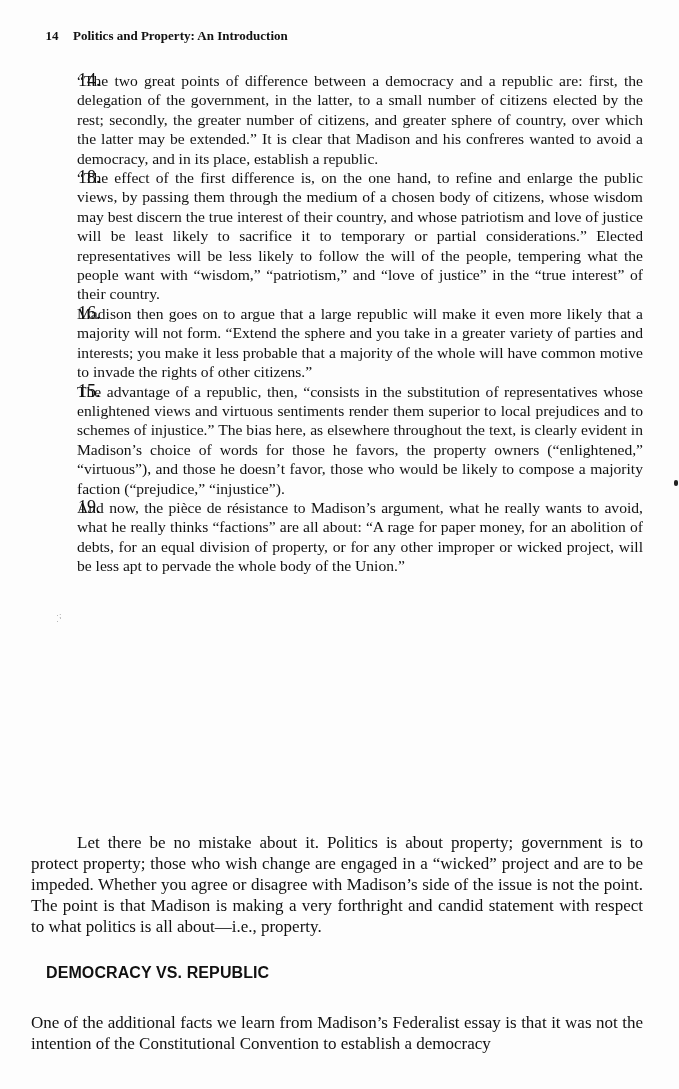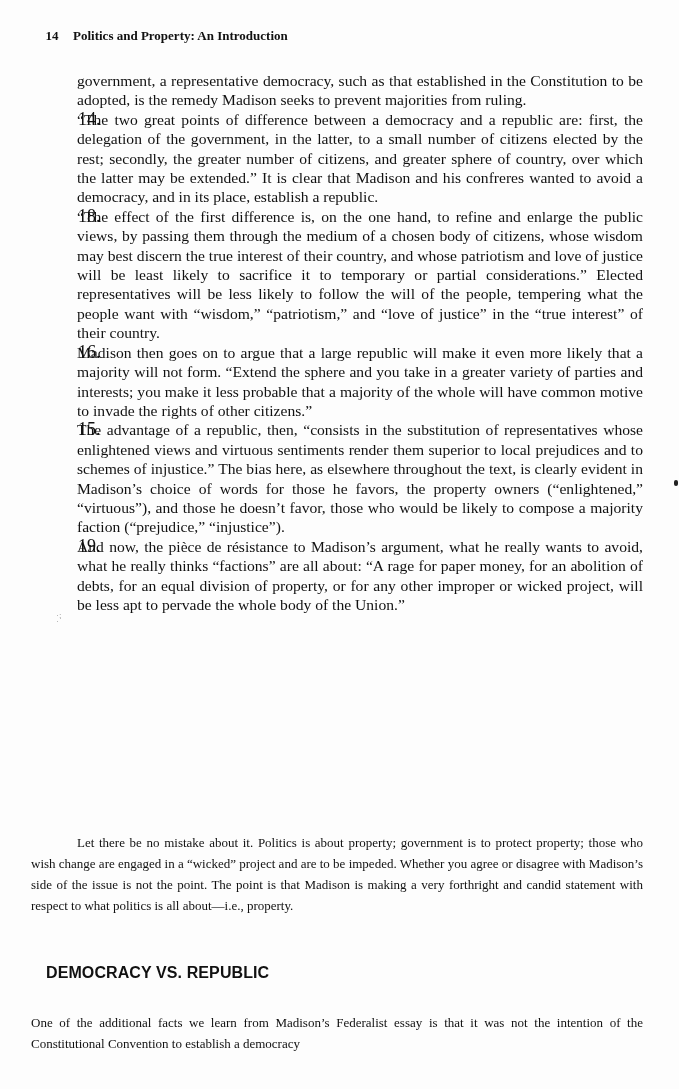--- a/index.html
+++ b/index.html
@@ -49,21 +49,21 @@
       font-size: 18px;
       margin-left: 47px;
     }
     .note .txt {
       display: block;
     }
     .para {
       position: absolute;
       left: 31px;
       width: 612px;
-      font-size: 13px;
+      font-size: 17px;
       line-height: 21px;
       text-align: justify;
       text-indent: 46px;
     }
     .para.p1 { top: 832px; }
     .section-heading {
       position: absolute;
       top: 964px;
       left: 46px;
       font-family: "Liberation Sans", "DejaVu Sans", sans-serif;
@@ -97,24 +97,20 @@
   </style>
 </head>
 <body>
 
 <div class="running-head">
   <span class="page-num">14</span><span>Politics and Property: An Introduction</span>
 </div>
 
 <div class="notes">
   <div class="note">
-    <span class="num"></span>
-    <span class="txt">government, a representative democracy, such as that established in the Constitution to be adopted, is the remedy Madison seeks to prevent majorities from ruling.</span>
-  </div>
-  <div class="note">
     <span class="num">14.</span>
     <span class="txt">“The two great points of difference between a democracy and a republic are: first, the delegation of the government, in the latter, to a small number of citizens elected by the rest; secondly, the greater number of citizens, and greater sphere of country, over which the latter may be extended.” It is clear that Madison and his confreres wanted to avoid a democracy, and in its place, establish a republic.</span>
   </div>
   <div class="note">
     <span class="num">18.</span>
     <span class="txt">“The effect of the first difference is, on the one hand, to refine and enlarge the public views, by passing them through the medium of a chosen body of citizens, whose wisdom may best discern the true interest of their country, and whose patriotism and love of justice will be least likely to sacrifice it to temporary or partial considerations.” Elected representatives will be less likely to follow the will of the people, tempering what the people want with “wisdom,” “patriotism,” and “love of justice” in the “true interest” of their country.</span>
   </div>
   <div class="note">
     <span class="num">16.</span>
     <span class="txt">Madison then goes on to argue that a large republic will make it even more likely that a majority will not form. “Extend the sphere and you take in a greater variety of parties and interests; you make it less probable that a majority of the whole will have common motive to invade the rights of other citizens.”</span>

